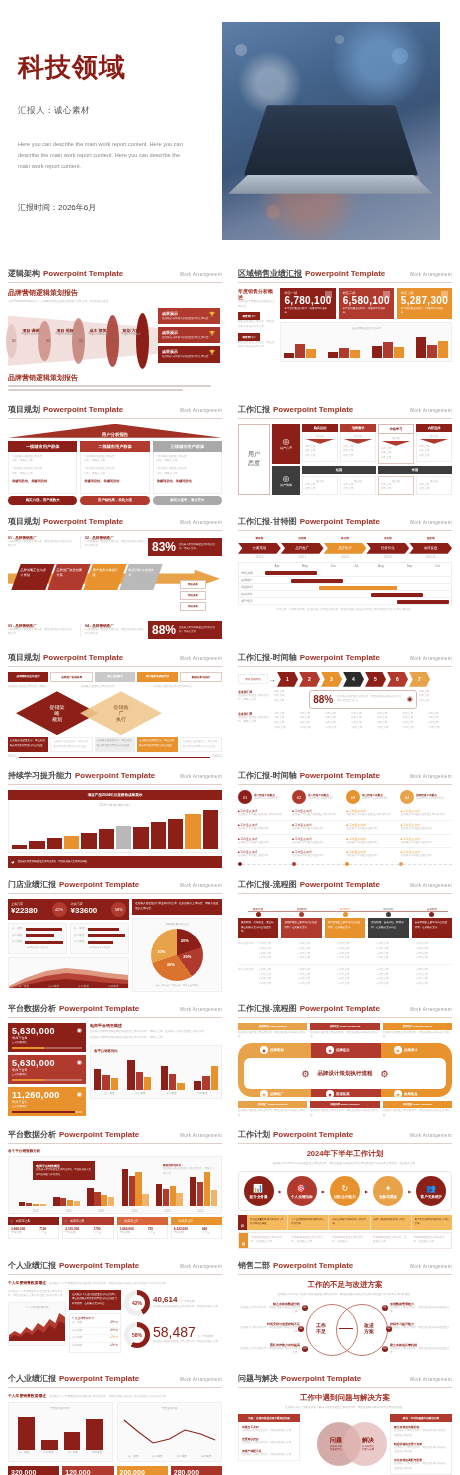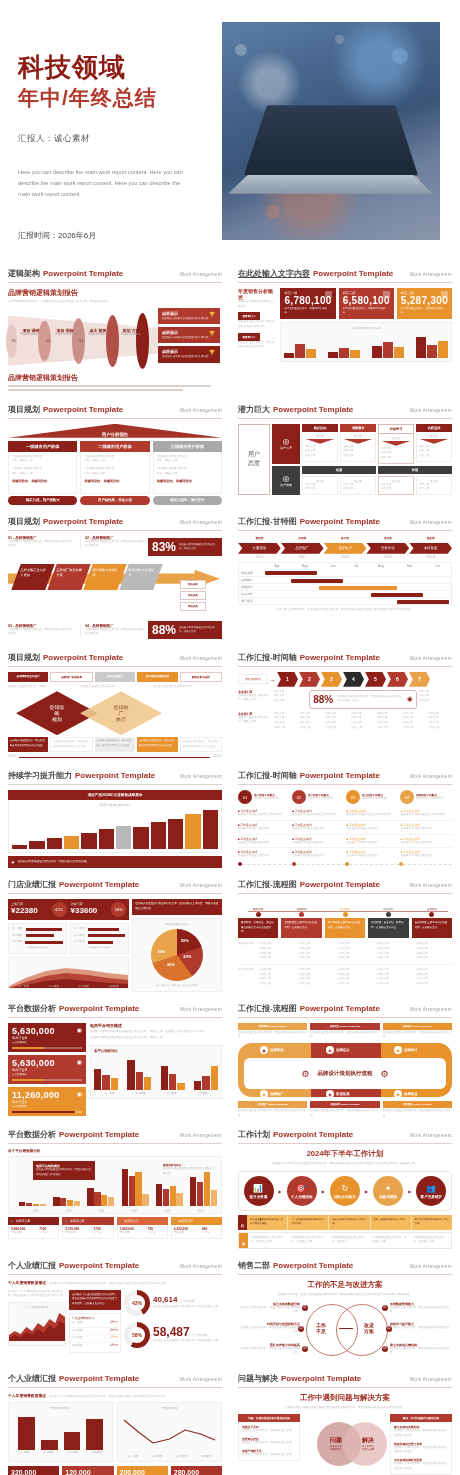--- a/index.html
+++ b/index.html
@@ -132,21 +132,20 @@
   .circ-node .cn { font-size:3.6px; font-weight:bold; margin-top:2px;}
 </style>
 </head>
 <body>
 
 <div class="page">
 
   <div class="cover">
     <div class="cover-left">
       <div class="cover-title1">科技领域</div>
-      <div class="cover-title2">年中/年终总结</div>
       <div class="cover-reporter">汇报人：诚心素材</div>
       <div class="cover-desc">Here you can describe the main work report content. Here you can describe the main work report content. Here you can describe the main work report content.</div>
       <div class="cover-date">汇报时间：2026年6月</div>
     </div>
     <div class="cover-img">
       <div class="bokeh" style="left:6%;top:10%;width:12px;height:12px;background:rgba(255,255,255,.25)"></div>
       <div class="bokeh" style="left:78%;top:12%;width:16px;height:16px;background:rgba(150,200,245,.3)"></div>
       <div class="bokeh" style="left:52%;top:6%;width:9px;height:9px;background:rgba(255,255,255,.2)"></div>
       <div class="bokeh" style="left:20%;top:84%;width:14px;height:14px;background:rgba(220,140,100,.3)"></div>
       <div class="bokeh" style="left:86%;top:70%;width:11px;height:11px;background:rgba(255,190,140,.3)"></div>
@@ -219,21 +218,21 @@
         </div>
         <div class="sub-title" style="margin-top:3px">品牌营销逻辑策划报告</div>
         <div class="bar-line l"></div>
           <div class="bar-line m"></div>
       </div>
     </div>
 
     <div class="slide">
       <div class="slide-hdr">
         <div class="slide-hdr-left">
-          <span class="t-cn" style="text-decoration:underline">在此处输入文字内容</span>
+          <span class="t-cn" style="text-decoration:underline">区域销售业绩汇报</span>
           <span class="t-en">Powerpoint Template</span>
         </div>
         <span class="t-right">Work Arrangement</span>
       </div>
       <div class="slide-body" style="display:flex;gap:4px">
         <div style="width:50px">
           <div class="sub-title" style="font-size:5px">年度销售分析概述</div>
           <div class="tinier">在此输入年度销售分析概述的文字内容。</div>
           <div style="margin-top:3px">
             <div class="pill" style="background:#8c2018;width:22px;font-size:2.6px">销售部门一</div>
@@ -329,21 +328,21 @@
             </div>
             <div class="ua-chip" style="background:#a9a9a9;margin-top:2px">购买力适中，潜力巨大</div>
           </div>
         </div>
       </div>
     </div>
 
     <div class="slide">
       <div class="slide-hdr">
         <div class="slide-hdr-left">
-          <span class="t-cn">潜力巨大</span>
+          <span class="t-cn">工作汇报</span>
           <span class="t-en">Powerpoint Template</span>
         </div>
         <span class="t-right">Work Arrangement</span>
       </div>
       <div class="slide-body" style="display:flex;gap:2px">
         <div style="width:32px;border:1px solid #d8b9b4;display:flex;align-items:center;justify-content:center;font-size:6px;color:#555;white-space:pre-line;text-align:center">用户
 态度</div>
         <div style="flex:1">
           <div style="display:flex;gap:2px">
             <div style="width:28px;background:#8c2018;color:#fff;display:flex;flex-direction:column;align-items:center;justify-content:center;font-size:3px">
@@ -1346,21 +1345,21 @@
                   </div>
                 <div class="tinier">在此输入相关的描述性文字内容说明，请在此处输入文字。</div>
               </div>
             </div>
             <div style="display:flex;gap:3px;align-items:center;margin-top:6px">
               <div class="donut" style="width:26px;height:26px;background:conic-gradient(#8c2018 0 58%,#eee 58% 100%)">
                 <div class="hole" style="width:16px;height:16px;font-size:5px">58%</div>
               </div>
               <div style="flex:1">
                 <div style="display:flex;align-items:baseline;gap:2px">
-                    <span style="font-size:12px;font-weight:bold;color:#8c2018">58,487</span>
+                    <span style="font-size:14px;font-weight:normal;color:#8c2018">58,487</span>
                     <span class="tinier">元 / 年销售额</span>
                   </div>
                 <div class="tinier">在此输入相关的描述性文字内容说明，请在此处输入文字。</div>
               </div>
             </div>
           </div>
         </div>
       </div>
     </div>
 

